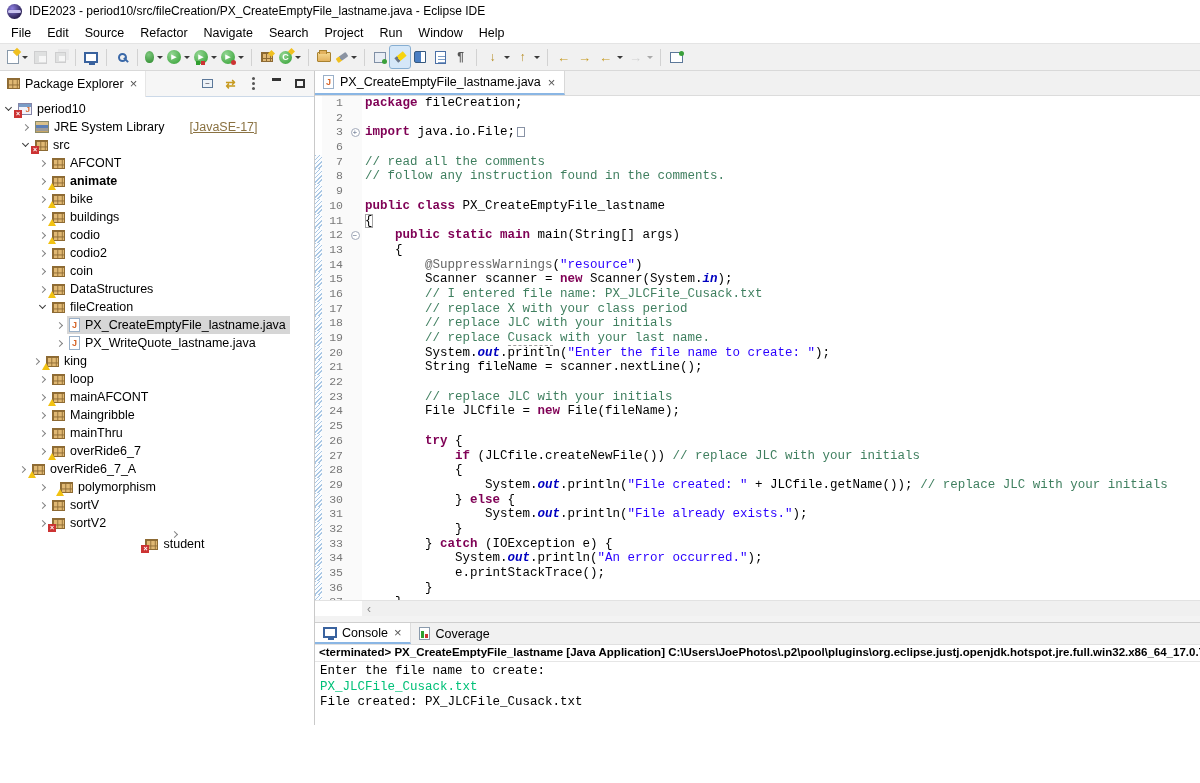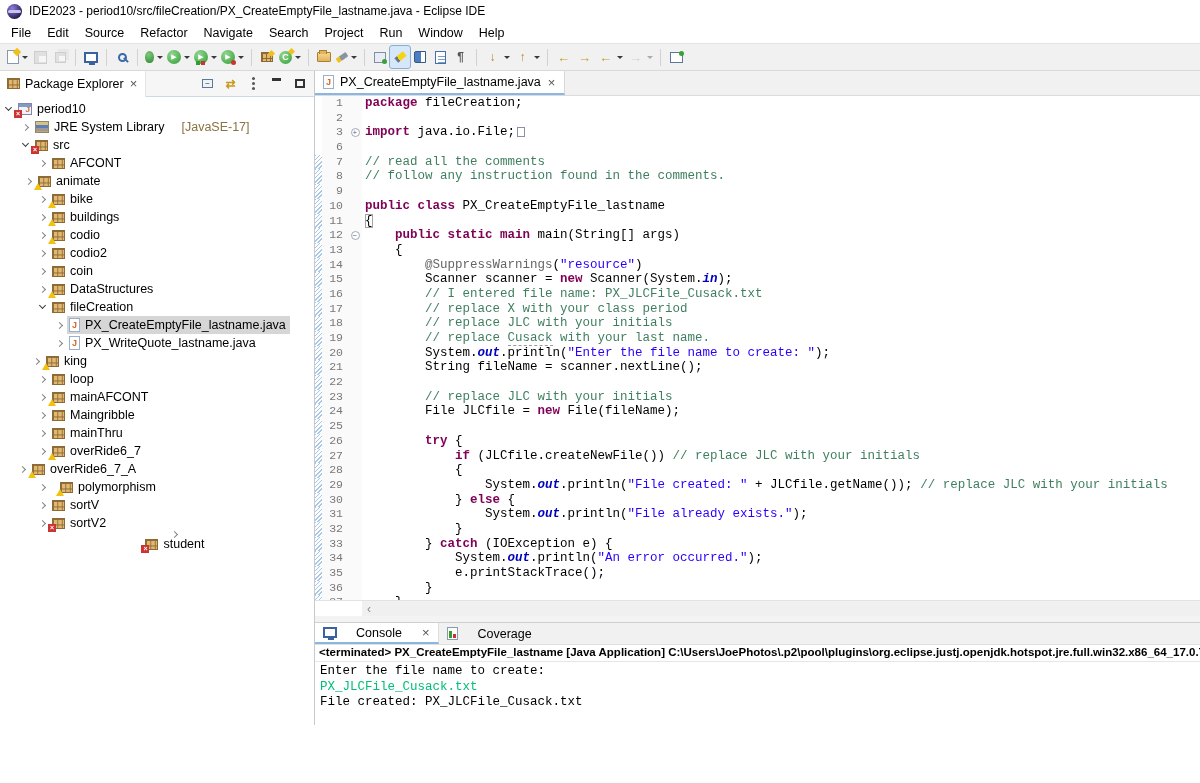--- a/index.html
+++ b/index.html
@@ -89,21 +89,21 @@
   .pkg-grid { width:13px; height:11px; background-color:#e0b873;
     background-image:linear-gradient(to right,#8d6a33 1px,transparent 1px),linear-gradient(to bottom,#8d6a33 1px,transparent 1px);
     background-size:4.4px 5.5px; border:1px solid #8d6a33; }
   .proj-win { width:14px; height:12px; background:linear-gradient(#7a9cc6 0 3px, #f2f2fa 3px); border:1px solid #8585a8; color:#d6662a; font-weight:bold; font-size:8px; display:flex; align-items:flex-end; justify-content:flex-end; padding-right:1px; }
   .lib-books { width:14px; height:12px; border:1px solid #8a8a6a; background:linear-gradient(#d9c089 0 3px, #5b7fb5 3px 6px, #9a9a9a 6px 9px, #c8a665 9px); }
   .jfile { width:11px; height:14px; background:#fff; border:1px solid #9ab0c8; color:#d6662a; font-weight:bold; font-size:9px; display:flex; align-items:center; justify-content:center; }
   .badge { position:absolute; left:-4px; bottom:-3px; }
   .badge.warn { width:0; height:0; border-left:4px solid transparent; border-right:4px solid transparent; border-bottom:7px solid #f2c211; }
   .badge.err { width:8px; height:8px; background:#cc3333; color:#fff; font-size:7px; line-height:8px; text-align:center; font-weight:bold; }
   .tree-label { color:#000; }
-  .tree-suffix { color:#8a7242; margin-left:12px; }
+  .tree-suffix { color:#8a7242; margin-left:20px;text-decoration:underline; }
 
   
   .right-col { flex:1; display:flex; flex-direction:column; min-width:0; }
   .editor-pane { flex:1; display:flex; flex-direction:column; min-height:0; }
   .editor-tabbar { height:25px; background:#f1f1f1; border-bottom:1px solid #dcdcdc; display:flex; flex:0 0 auto; }
   .editor-tab { background:#fff; display:flex; align-items:center; gap:6px; padding:0 8px; border-right:1px solid #d8d8d8; border-bottom:2px solid #8ab6e4; }
   .editor-body { flex:1; overflow:hidden; background:#fff; font-family:"Liberation Mono","DejaVu Sans Mono",monospace; font-size:12.5px; }
   .code-line { display:flex; height:14.7px; line-height:14.7px; white-space:pre; }
   .range-col { width:7px; flex:0 0 auto; }
   .range-col.hatch { background:repeating-linear-gradient(135deg, #a9c7e4 0 1px, #fbfdff 1px 3px); }
@@ -121,21 +121,21 @@
   .bracket { outline:1px solid #a3a3a3; outline-offset:-1px; }
   .foldbox { display:inline-block; width:8px; height:10px; border:1px solid #8892a5; vertical-align:middle; margin-left:2px; background:#fff; }
   .hscroll { height:16px; background:#f0f0f0; border-top:1px solid #e2e2e2; display:flex; align-items:center; flex:0 0 auto; }
   .hscroll .spacer { width:47px; height:100%; background:#fff; }
   .hscroll .arrow { color:#8a8a8a; font-size:12px; padding:0 5px; }
 
   
   .sash { height:6px; background:#f3f3f3; flex:0 0 auto; }
   .console-pane { height:103px; flex:0 0 auto; border-top:1px solid #cfcfcf; display:flex; flex-direction:column; background:#fff; }
   .console-tabbar { height:22px; background:#f1f1f1; display:flex; flex:0 0 auto; border-bottom:1px solid #e0e0e0; }
-  .console-tab { display:flex; align-items:center; gap:19px; padding:0 8px; }
+  .console-tab { display:flex; align-items:center; gap:5px; padding:0 8px; }
   .console-tab.active { background:#fff; border-right:1px solid #ddd; border-bottom:2px solid #8ab6e4; }
   .console-status { height:17px; background:#fff; border-bottom:1px solid #e6e6e6; font-size:11.5px; font-weight:600; padding:1px 4px; white-space:nowrap; overflow:hidden; flex:0 0 auto; }
   .console-output { flex:1; font-family:"Liberation Mono","DejaVu Sans Mono",monospace; font-size:12.5px; line-height:15.5px; padding:2px 5px; }
   .console-line.input { color:#00c078; }
   .ic-covdoc { width:11px; height:13px; background:#fff; border:1px solid #8a9aac; position:relative; }
   .ic-covdoc::before { content:""; position:absolute; left:1px; bottom:1px; width:3px; height:7px; background:#2f9e2f; }
   .ic-covdoc::after { content:""; position:absolute; left:5px; bottom:1px; width:3px; height:4px; background:#cc3333; }
 </style>
 </head>
 <body>
@@ -320,21 +320,21 @@
           </div>
           <div class="tree-row" style="padding-left: 38px;">
             <span class="chev"></span>
             <span class="row-inner">
               <span class="tree-ic">
                 <span class="pkg-grid"></span>
               </span>
               <span class="tree-label">AFCONT</span>
             </span>
           </div>
-          <div class="tree-row" style="padding-left: 24px;">
+          <div class="tree-row" style="padding-left: 38px; font-weight: bold;">
             <span class="chev"></span>
             <span class="row-inner">
               <span class="tree-ic">
                 <span class="pkg-grid"></span>
                 <span class="badge warn"></span>
               </span>
               <span class="tree-label">animate</span>
             </span>
           </div>
           <div class="tree-row" style="padding-left: 38px;">

